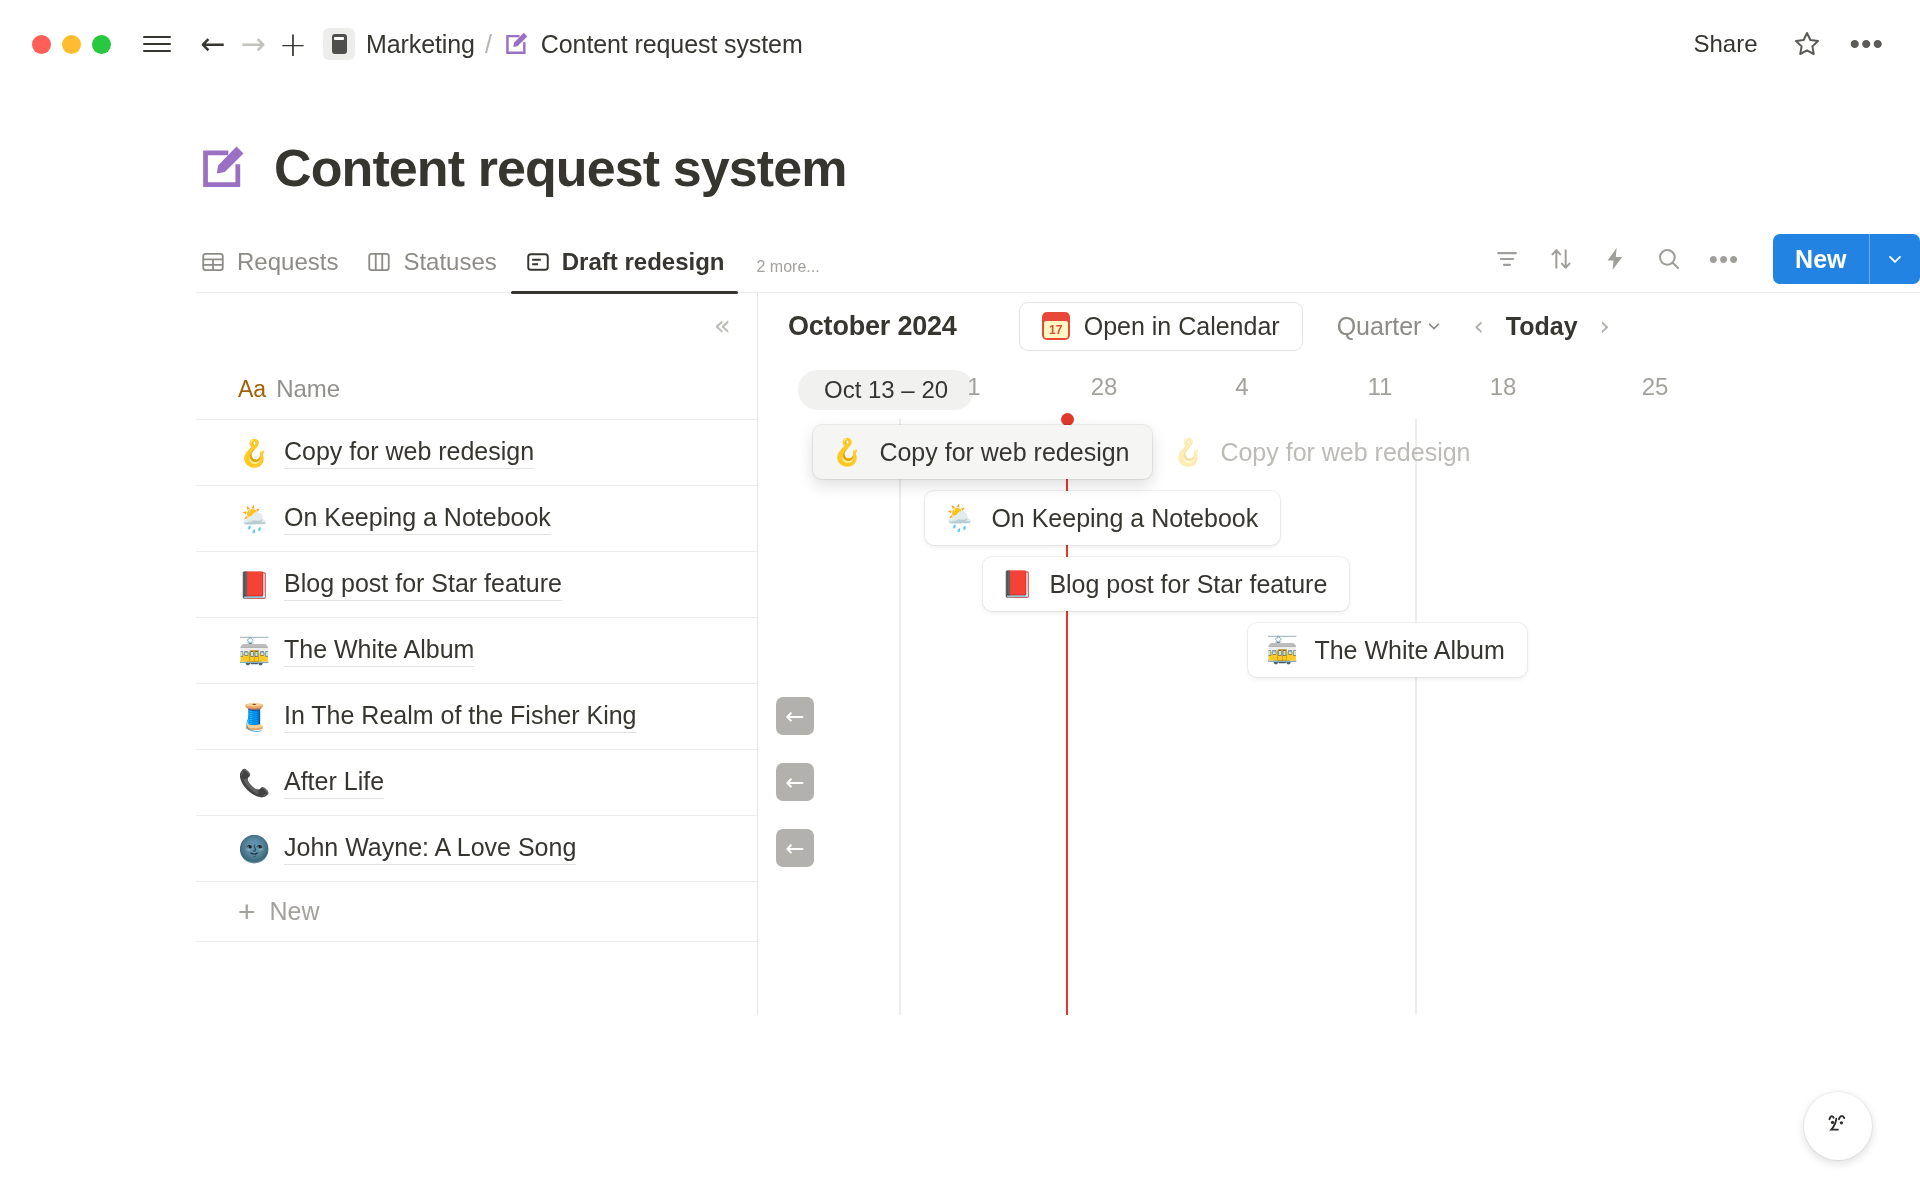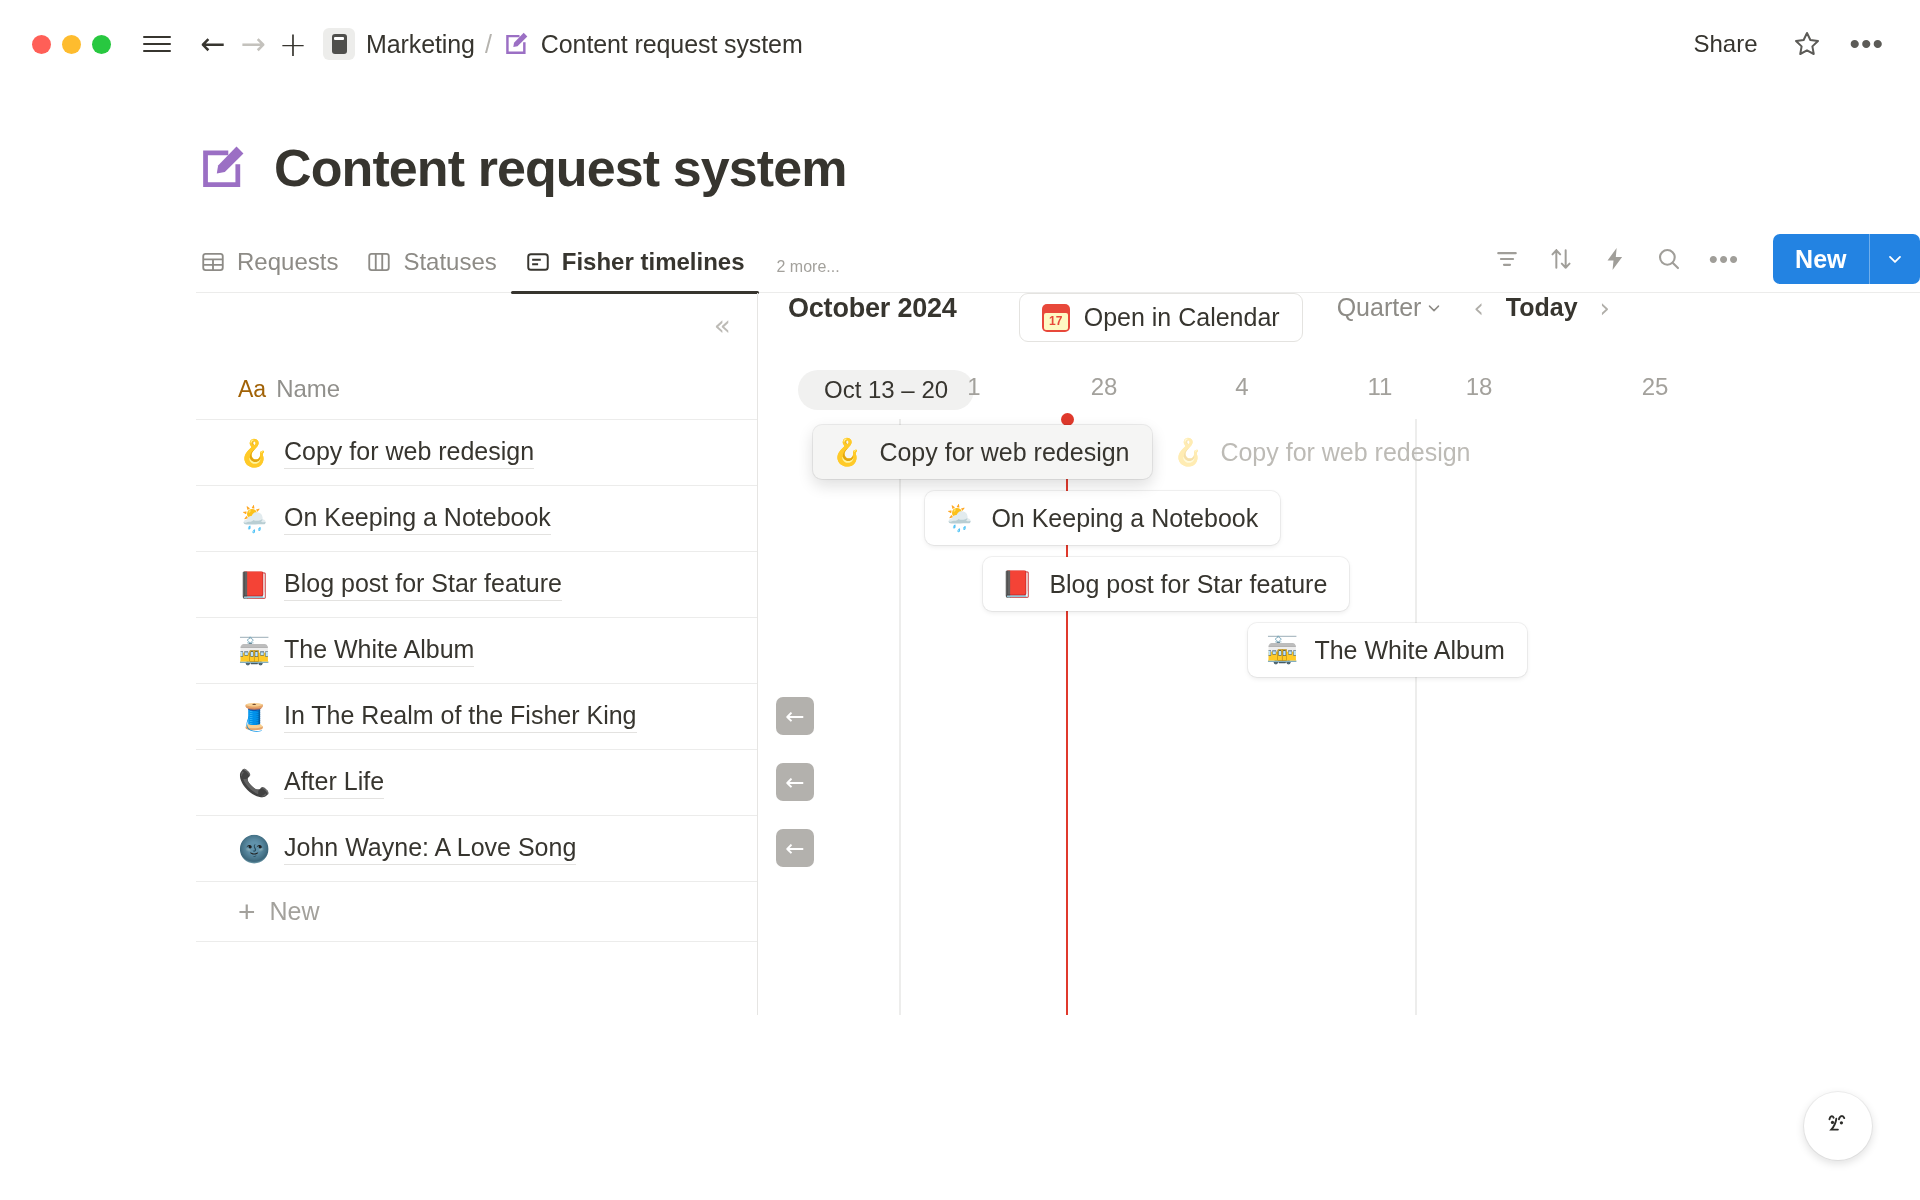--- a/index.html
+++ b/index.html
@@ -139,21 +139,21 @@
   }
   .row-new {
     height: 60px; display: flex; align-items: center; gap: 14px;
     padding-left: 42px; border-top: 1.5px solid #ececeb; color: #a3a19c; font-size: 25px;
   }
   .row-new .plus { font-size: 30px; line-height: 1; font-weight: 300; }
   .left-bottom-border { border-top: 1.5px solid #ececeb; }
 
   
   .tl-right { flex: 1; position: relative; overflow: hidden; }
-  .tl-head { height: 66px; display: flex; align-items: flex-start; padding-left: 30px; gap: 0; }
+  .tl-head { height: 66px; display: flex; align-items: center; padding-left: 30px; gap: 0; }
   .tl-month { font-size: 27px; font-weight: 600; color: #37352f; margin-right: 62px; letter-spacing: -0.2px; }
   .cal-btn {
     display: flex; align-items: center; gap: 14px;
     border: 1.5px solid #e4e3e0; border-radius: 9px; padding: 9px 22px;
     font-size: 25px; color: #37352f; background: #fff;
   }
   .cal-ico {
     width: 28px; height: 28px; border-radius: 5px; background: #e8483a;
     display:flex; align-items:flex-end; justify-content:center; position: relative;
     flex: none;
@@ -317,21 +317,21 @@
           <span>Statuses</span>
         </div>
 
         <div class="tab active">
           <span class="tab-ico">
             <svg width="26" height="26" viewBox="0 0 24 24" fill="none" stroke="#37352f" stroke-width="1.8">
               <rect x="3" y="4.8" width="18" height="14.4" rx="2.4"></rect>
               <path d="M6.6 10h8M6.6 14h5.5"></path>
             </svg>
           </span>
-          <span>Fisher timelines</span>
+          <span>Draft redesign</span>
         </div>
 
         <div class="tab-more">2 more...</div>
       </div>
 
       <div class="tabs-actions">
         <span class="act-ico">
           <svg width="28" height="28" viewBox="0 0 24 24" fill="none" stroke="#a09e99" stroke-width="1.8" stroke-linecap="round">
             <path d="M4.5 7h15M6.8 12h10.4M9.4 17h5.2"></path>
           </svg>
@@ -439,21 +439,21 @@
             <span class="nav-chev">›</span>
           </span>
         </div>
 
         <div class="tl-dates">
           <span class="date-chip">Oct 13 – 20</span>
           <span class="date-tick" style="left:216px">1</span>
           <span class="date-tick" style="left:346px">28</span>
           <span class="date-tick" style="left:484px">4</span>
           <span class="date-tick" style="left:622px">11</span>
-          <span class="date-tick" style="left:721px">18</span>
+          <span class="date-tick" style="left:745px">18</span>
           <span class="date-tick" style="left:897px">25</span>
         </div>
 
         <div class="tl-grid">
           <span class="vline" style="left:141px"></span>
           <span class="vline" style="left:657px"></span>
           <span class="today-line" style="left:308px">
             <span class="today-dot"></span>
           </span>
         </div>

